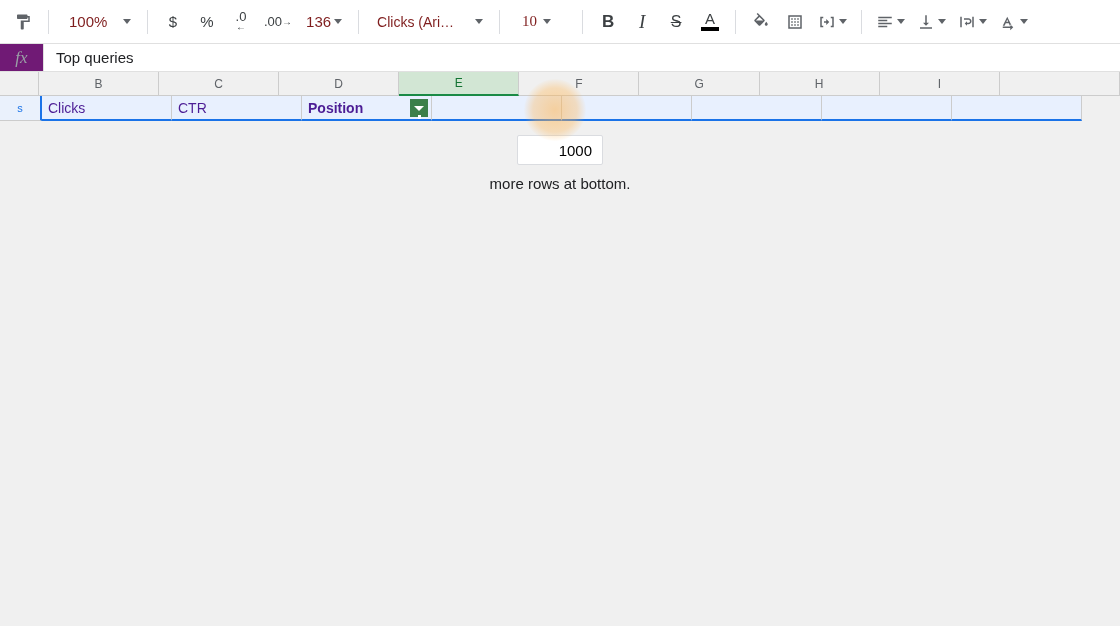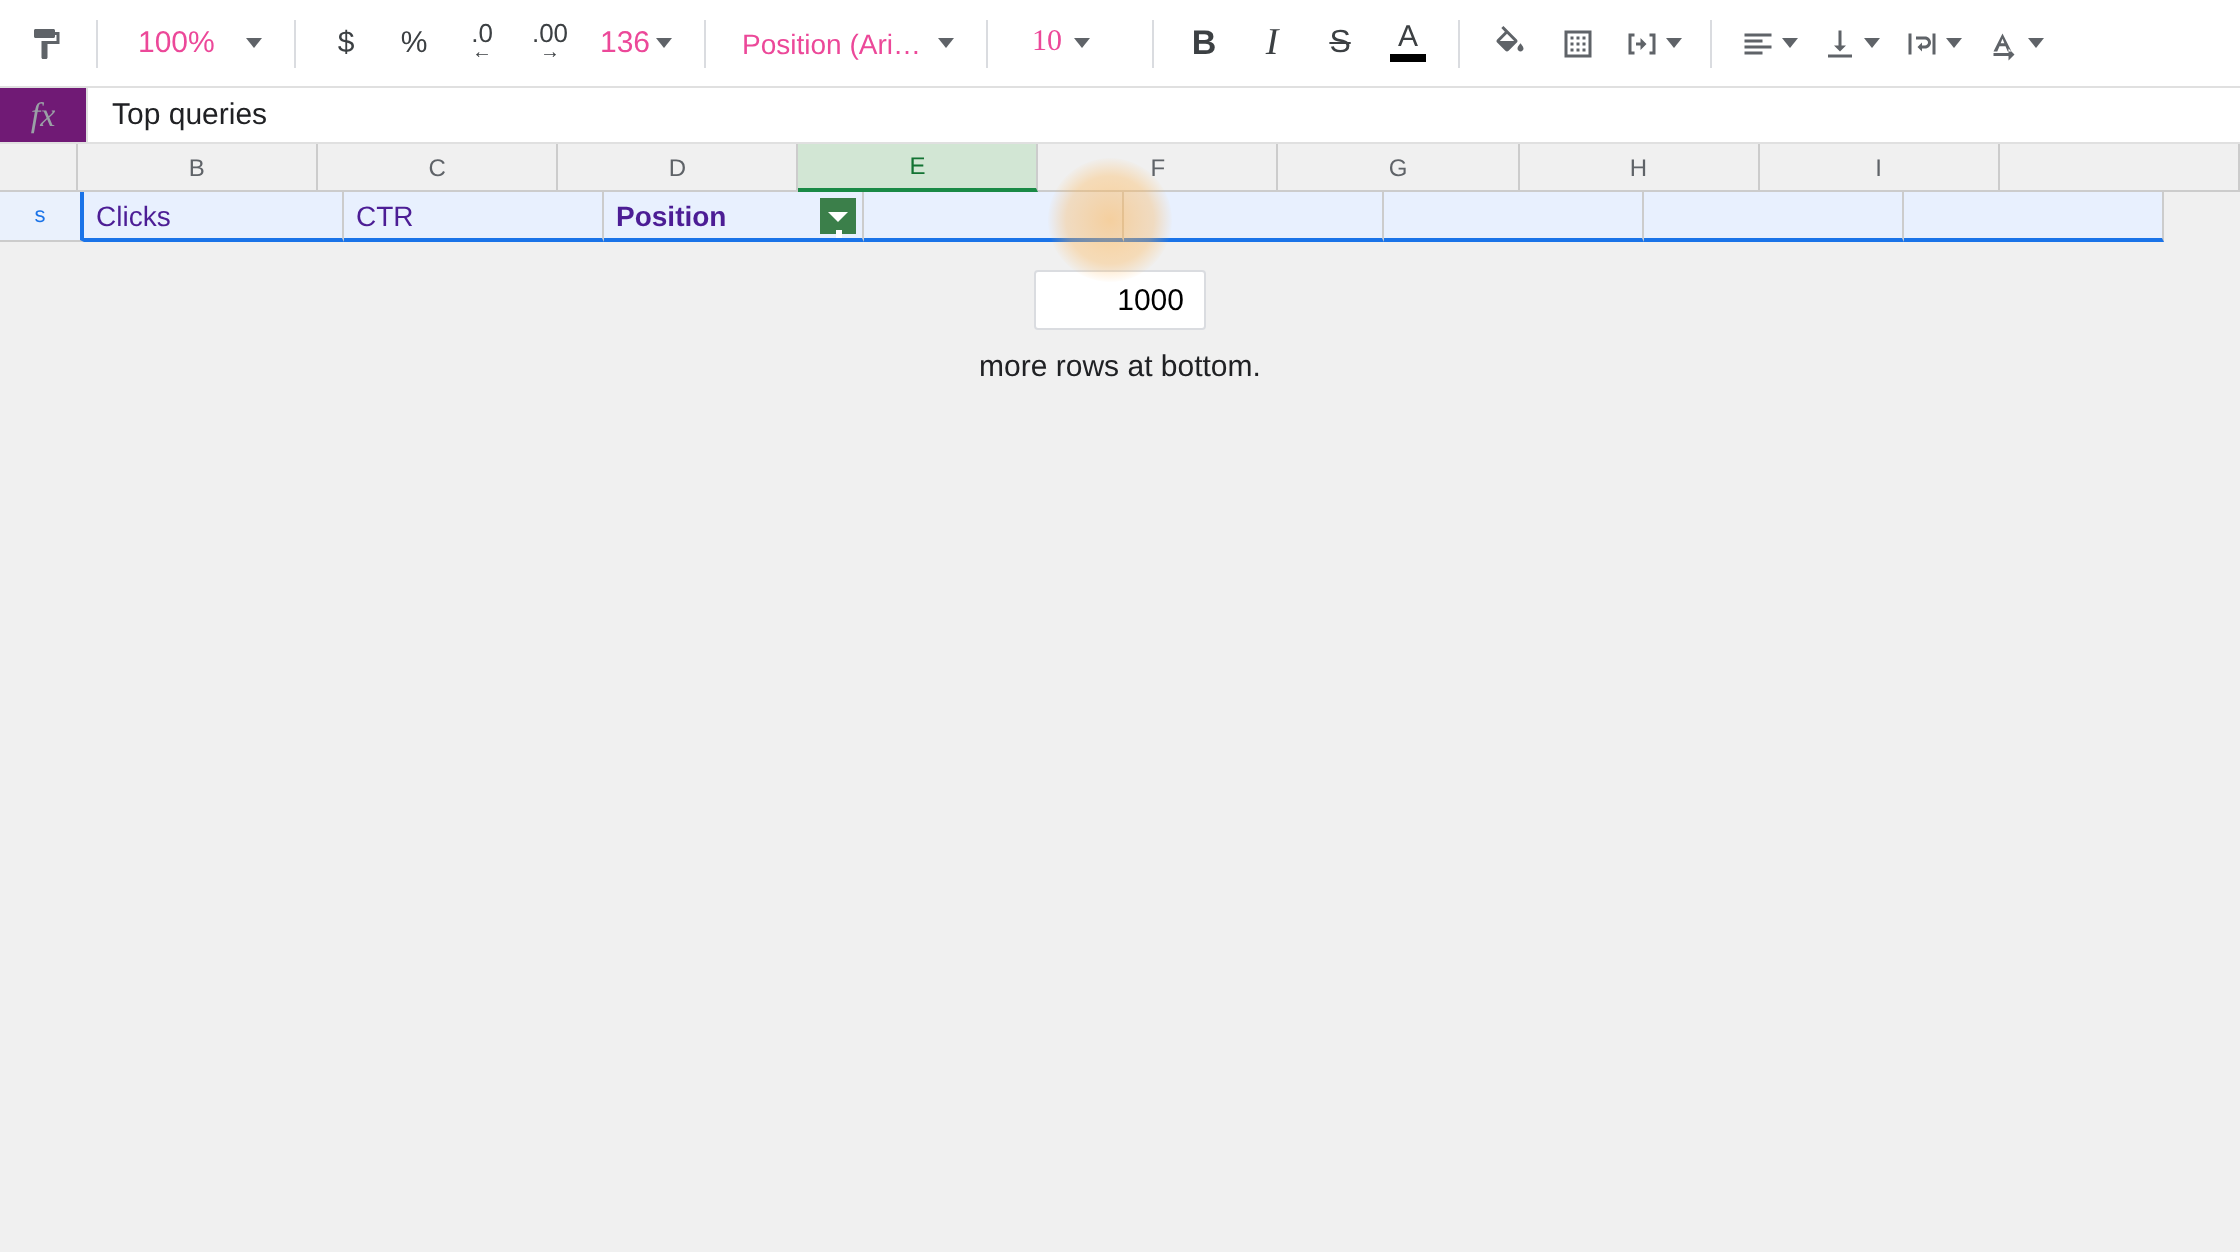--- a/index.html
+++ b/index.html
@@ -35,21 +35,21 @@
     font-size: 15px;
   }
   
   .tb-dropdown {
     display: inline-flex;
     align-items: center;
     height: 30px;
     padding: 0 6px;
     cursor: pointer;
     font-size: 15px;
-    color: #ec4899;
+    color: #7f1d1d;
     gap: 6px;
   }
   
   .caret {
     width: 0; height: 0;
     border-left: 4px solid transparent;
     border-right: 4px solid transparent;
     border-top: 5px solid #5f6368;
   }
   
@@ -261,32 +261,32 @@
     <span class="caret"></span>
   </div>
   <div class="tb-sep"></div>
 
   <div class="tb-btn">$</div>
   <div class="tb-btn">%</div>
   <div class="tb-btn" style="flex-direction:column;line-height:10px;">
     <span style="font-size:13px;">.0</span>
     <span style="font-size:10px;">←</span>
   </div>
-  <div class="tb-btn" style="flex-direction:column;line-height:10px;">
+  <div class="tb-btn" style="line-height:10px;">
     <span style="font-size:13px;">.00</span>
     <span style="font-size:10px;">→</span>
   </div>
   <div class="tb-dropdown" style="gap:3px;">
     <span>136</span>
     <span class="caret"></span>
   </div>
   <div class="tb-sep"></div>
 
   <div class="tb-dropdown font-dd">
-    <span>Position (Ari…</span>
+    <span>Clicks (Ari…</span>
     <span class="caret"></span>
   </div>
   <div class="tb-sep"></div>
 
   <div class="tb-dropdown size-dd">
     <span>10</span>
     <span class="caret"></span>
   </div>
   <div class="tb-sep"></div>
 

